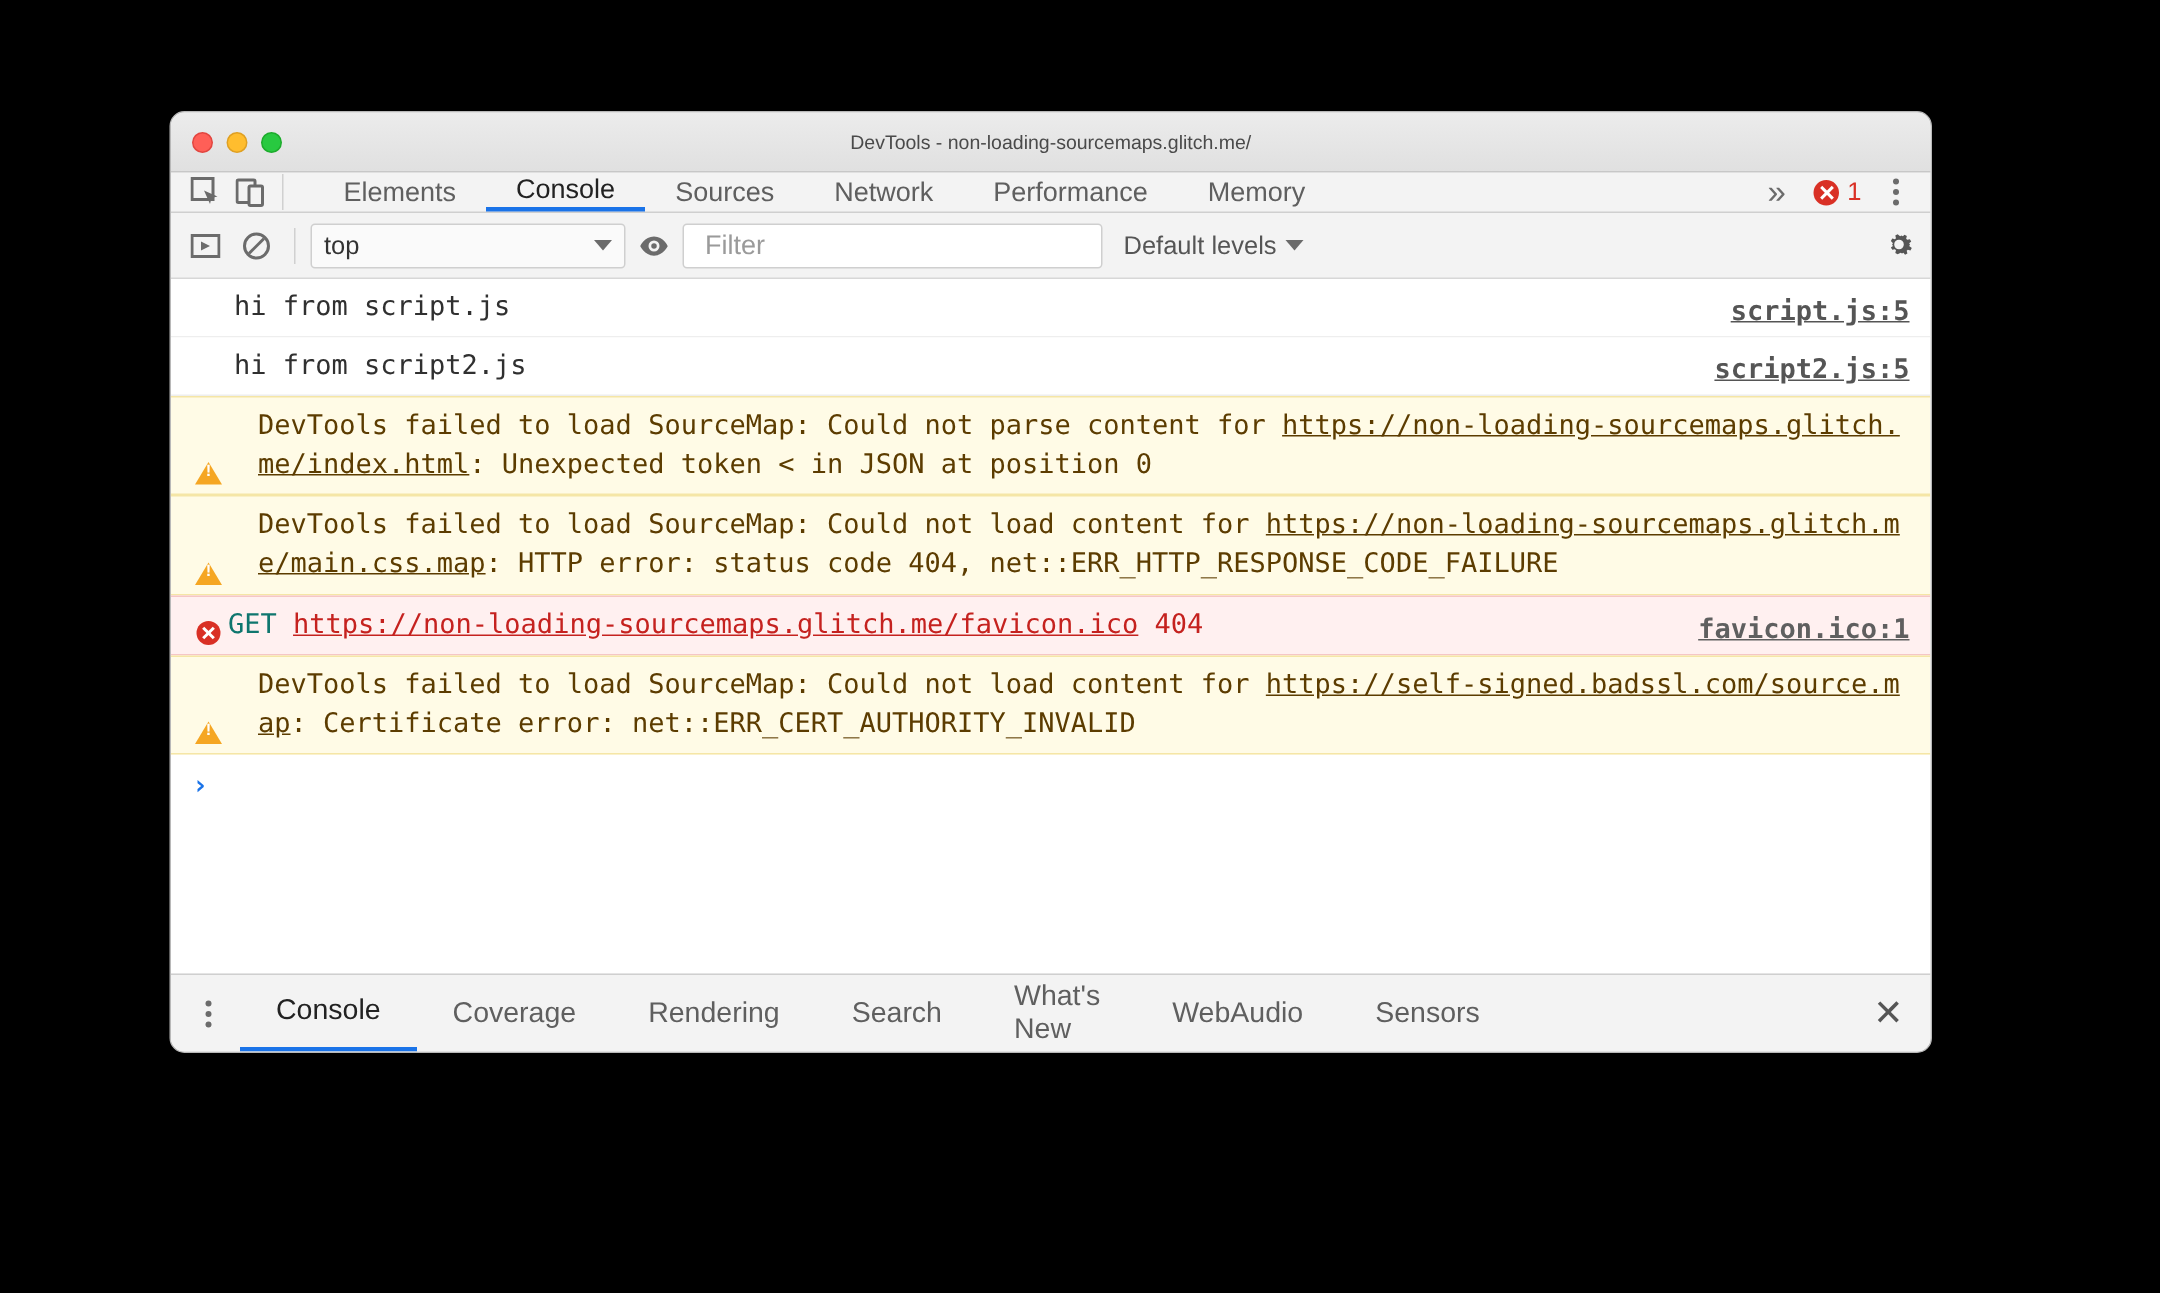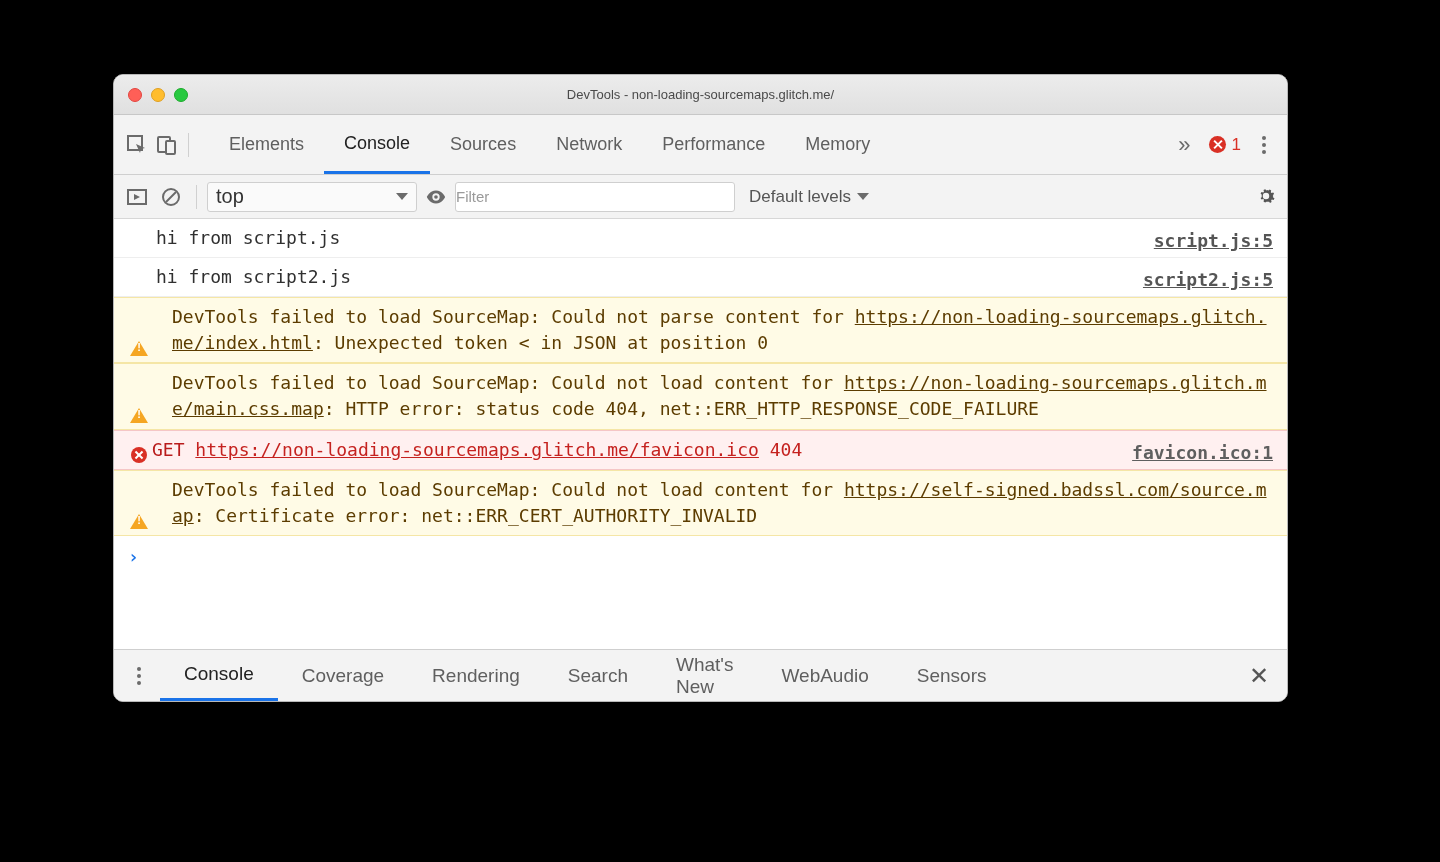--- a/index.html
+++ b/index.html
@@ -39,21 +39,21 @@
   .tl { width:14px; height:14px; border-radius:50%; }
   .tl.red { background:#ff5f57; border:1px solid #e24640; }
   .tl.yellow { background:#ffbd2e; border:1px solid #dfa023; }
   .tl.green { background:#28c940; border:1px solid #1dac2c; }
   .title-text {
     position:absolute; left:0; right:0; text-align:center;
     font-size:13px; color:#4a4a4a; pointer-events:none;
   }
   
   .main-tabs {
-    height: 60px;
+    height: 27px;
     display:flex; align-items:center;
     border-bottom: 1px solid #cfcfcf;
     background:#f3f3f3;
     flex-shrink:0;
     padding: 0 8px;
   }
   .icon-btn {
     width:30px; height:30px;
     display:flex; align-items:center; justify-content:center;
     color:#6b6b6b;
@@ -83,29 +83,29 @@
     border-bottom:1px solid #d7d7d7;
     display:flex; align-items:center; padding:0 8px; gap:4px;
     flex-shrink:0;
   }
   .divider { width:1px; height:24px; background:#d0d0d0; margin:0 6px;}
   .ctx-select{
     display:flex; align-items:center; justify-content:space-between;
     height:30px; min-width:210px;
     border:1px solid #cfcfcf; border-radius:3px;
     background:#fafafa; padding:0 8px;
-    font-size:20px; color:#333; cursor:pointer;
+    font-size:17px; color:#333; cursor:pointer;
   }
   .chevron-down{
     width:0;height:0;border-left:6px solid transparent;border-right:6px solid transparent;border-top:7px solid #6b6b6b;
   }
   .filter-input{
     flex:0 0 280px;
     height:30px; border:1px solid #cfcfcf; border-radius:3px; background:#fff;
-    padding:0 0; font-size:15px; color:#333;
+    padding:0 14px; font-size:18px; color:#333;
   }
   .filter-input::placeholder{ color:#9a9a9a;}
   .levels{
     display:flex; align-items:center; gap:6px; font-size:17px; color:#555; padding:0 10px; cursor:pointer;
   }
   .spacer{ flex:1; }
   .gear{ width:24px; height:24px; cursor:pointer; color:#555;}
   
   .messages{ flex:1; overflow:auto; background:#fff;
     font-family: ui-monospace, Menlo, Consolas, monospace;
@@ -121,21 +121,21 @@
   .msg .src{ color:#555; text-decoration:underline; cursor:pointer; white-space:nowrap; margin-left:20px;font-weight:bold;}
   .msg.log{ background:#fff; color:#303030; padding-left:42px;}
   .msg.warn{
     background:#fffbe6; color:#5c3c00; border-top:1px solid #f5e6a6; border-bottom:1px solid #f5e6a6;gap:20px;
   }
   .msg.warn .link{ color:#5c3c00; text-decoration:underline; cursor:pointer;}
   .msg.err{
     background:#fff0f0; color:#c5221f; border-top:1px solid #f5c6c6; border-bottom:1px solid #f5c6c6;
   }
   .msg.err .link{ color:#c5221f; text-decoration:underline; cursor:pointer;}
-  .msg.err .method{ color:#b91c1c; }
+  .msg.err .method{ color:#0f766e; }
   .msg.err .code{ color:#c5221f;}
   .msg.err .src{ color:#5f5f5f;}
   .tri-warning{
     width:0;height:0;border-left:9px solid transparent;border-right:9px solid transparent;border-bottom:15px solid #f5a623;
     position:relative;
   }
   .tri-warning::after{
     content:"!"; position:absolute; left:-3px; top:1px; width:6px; text-align:center;
     font: 700 11px/1 Arial; color:#fff;
   }

